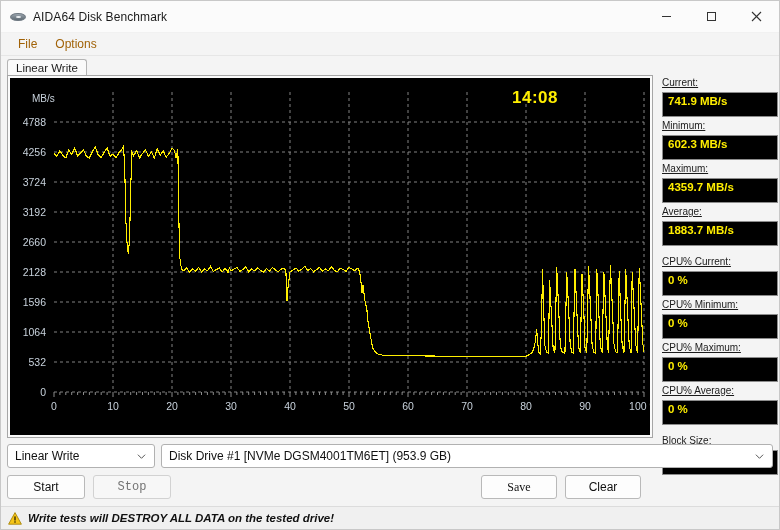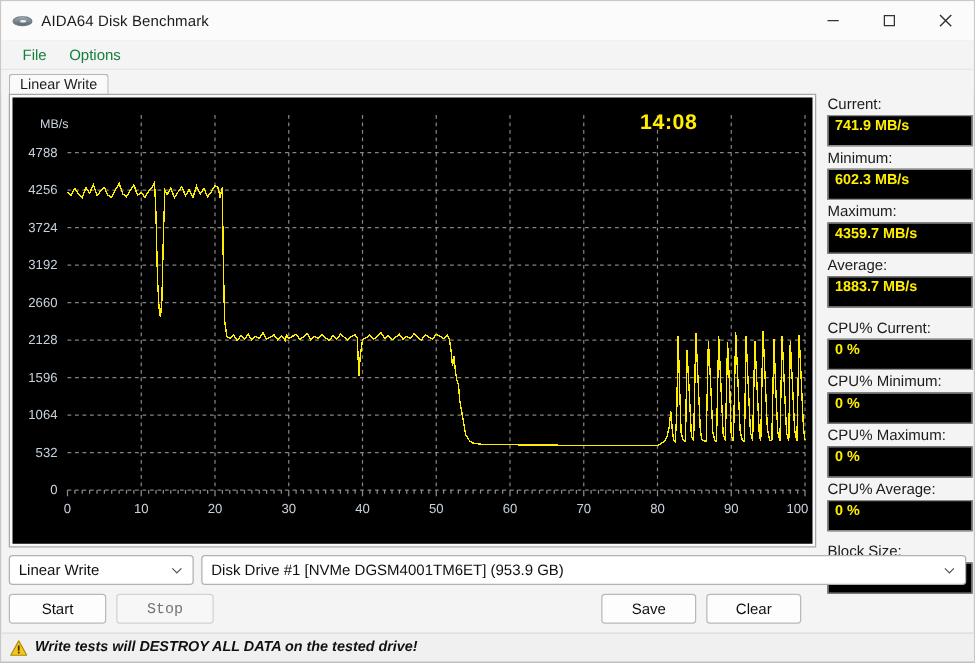--- a/index.html
+++ b/index.html
@@ -45,21 +45,21 @@
     width:45px;height:31px;display:flex;align-items:center;justify-content:center;
   }
   .wc svg{display:block;}
   
   .menubar{
     height:22px;flex:0 0 22px;background:#f4f4f4;
     display:flex;align-items:center;padding-left:8px;
     border-bottom:1px solid #e6e6e6;
   }
   .menuitem{
-    font-size:12px;color:#15803d;padding:2px 9px 3px 9px;border-radius:3px;
+    font-size:12px;color:#a16207;padding:2px 9px 3px 9px;border-radius:3px;
   }
   
   .tabstrip{
     flex:0 0 19px;height:19px;background:#f4f4f4;
     display:flex;align-items:flex-end;padding-left:6px;
     position:relative;
   }
   .tab{
     font-size:11.5px;color:#1b1b1b;
     background:#f4f4f4;
@@ -97,22 +97,22 @@
     letter-spacing:.5px;
   }
   
   .sidebar{
     flex:1 1 auto;
     padding-left:9px;padding-top:1px;
     min-width:0;
   }
   .stat{margin-bottom:2px;}
   .stat-label{
-    font-size:12px;color:#1b1b1b;
-    margin-bottom:2px;line-height:14px;
+    font-size:10px;color:#1b1b1b;
+    margin-bottom:2px;line-height:14px;text-decoration:underline;
   }
   .stat-value{
     background:#000;color:#ffee00;
     font-size:11.5px;font-weight:bold;
     padding:2px 0 3px 5px;
     border:1px solid #8c8c8c;
     box-sizing:border-box;
     width:116px;height:25px;
     line-height:13px;
     overflow:hidden;white-space:nowrap;
@@ -140,21 +140,21 @@
   }
   .row2{display:flex;align-items:center;gap:8px;margin-top:7px;}
   .btn{
     height:24px;min-width:78px;
     background:#fdfdfd;border:1px solid #b9b9b9;border-radius:3px;
     font-size:12px;color:#111;
     display:flex;align-items:center;justify-content:center;
     box-sizing:border-box;
   }
   .btn.disabled{color:#737373;background:#f7f7f7;border-color:#d2d2d2;font-family:Liberation Mono, monospace;}
-  .btn.save{margin-left:auto;min-width:76px;}
+  .btn.save{margin-left:auto;min-width:76px;font-family:Liberation Serif, serif;}
   .btn.clear{min-width:76px;margin-right:132px;}
   
   .warnbar{
     flex:0 0 22px;height:22px;margin-top:7px;
     background:#f0f0f0;border-top:1px solid #dcdcdc;
     display:flex;align-items:center;padding-left:7px;font-style:italic;
   }
   .warn-icon{width:14px;height:13px;margin-right:6px;flex:0 0 14px;}
   .warn-text{font-size:11.5px;font-weight:bold;color:#111;}
 </style>

